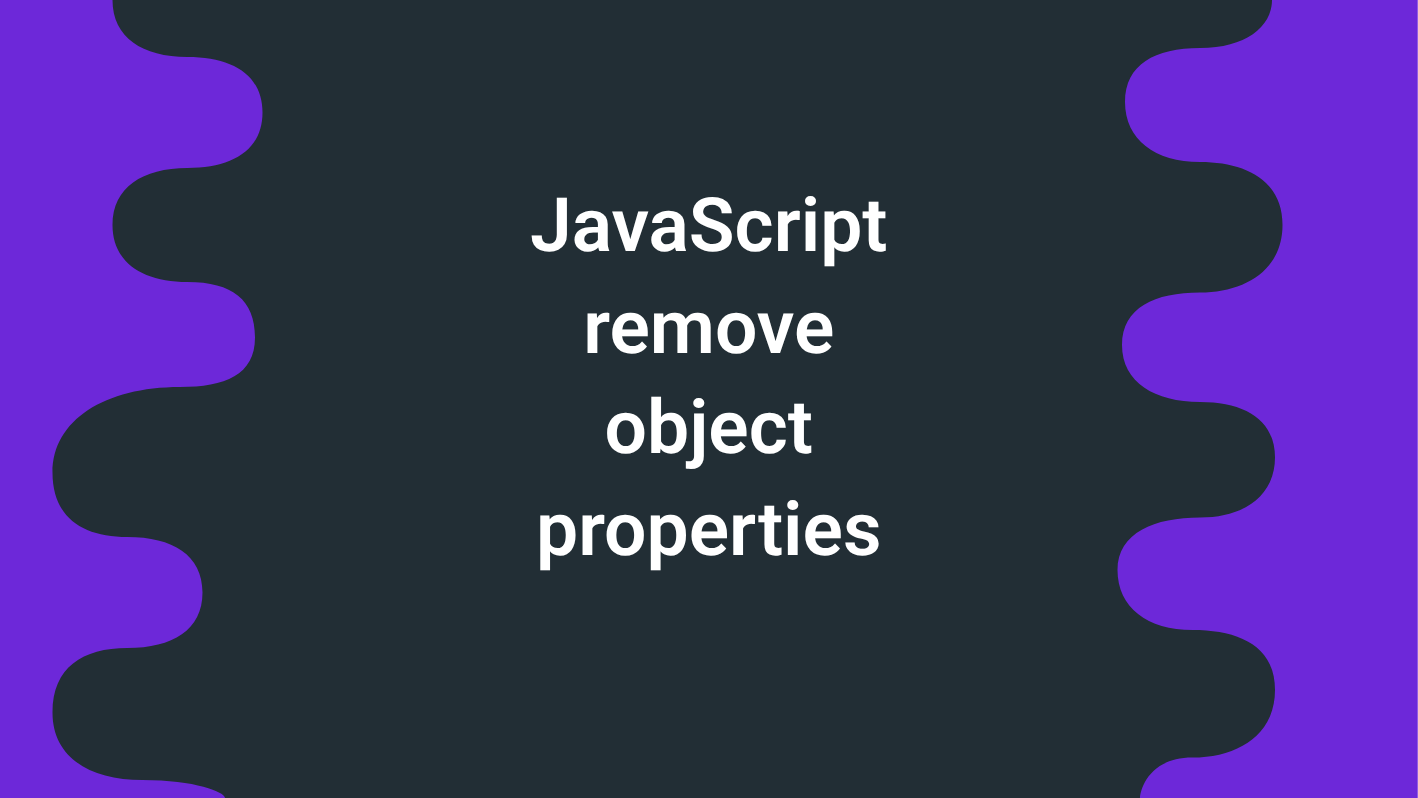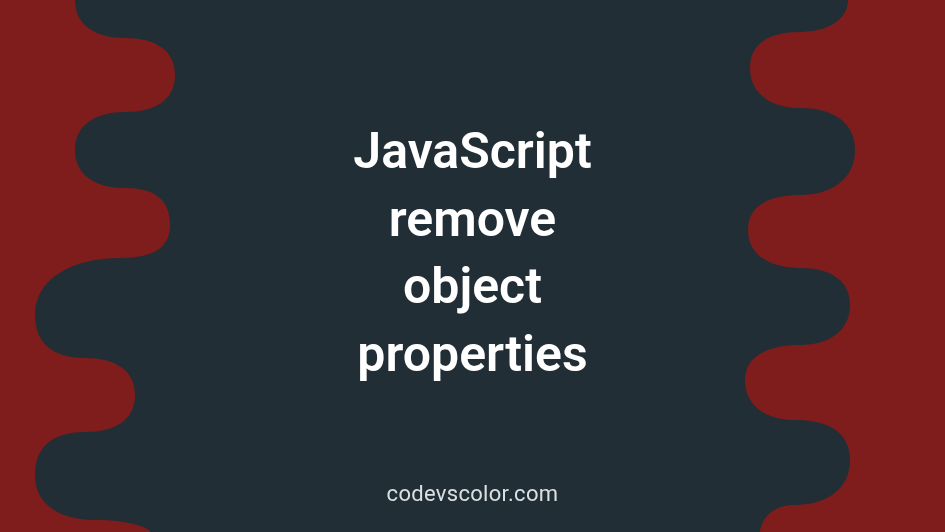--- a/index.html
+++ b/index.html
@@ -10,21 +10,21 @@
     body {
       width: 945px;
       height: 532px;
       overflow: hidden;
       font-family: -apple-system, BlinkMacSystemFont, 'Segoe UI', Roboto, Helvetica, Arial, sans-serif;
     }
     .canvas {
       position: relative;
       width: 945px;
       height: 532px;
-      background: #7f1d1d;
+      background: #6d28d9;
     }
     .blob-shape {
       position: absolute;
       top: 0;
       left: 0;
       width: 945px;
       height: 532px;
     }
     .title-text {
       position: absolute;
@@ -87,14 +87,13 @@
       C 750 43 770 32 800 32
       C 830 32 848 18 848 0
       Z
     "></path>
   </svg>
 
   <div class="title-text">JavaScript
 remove
 object
 properties</div>
-  <div class="attribution">codevscolor.com</div>
 </div>
 
 </body></html>

